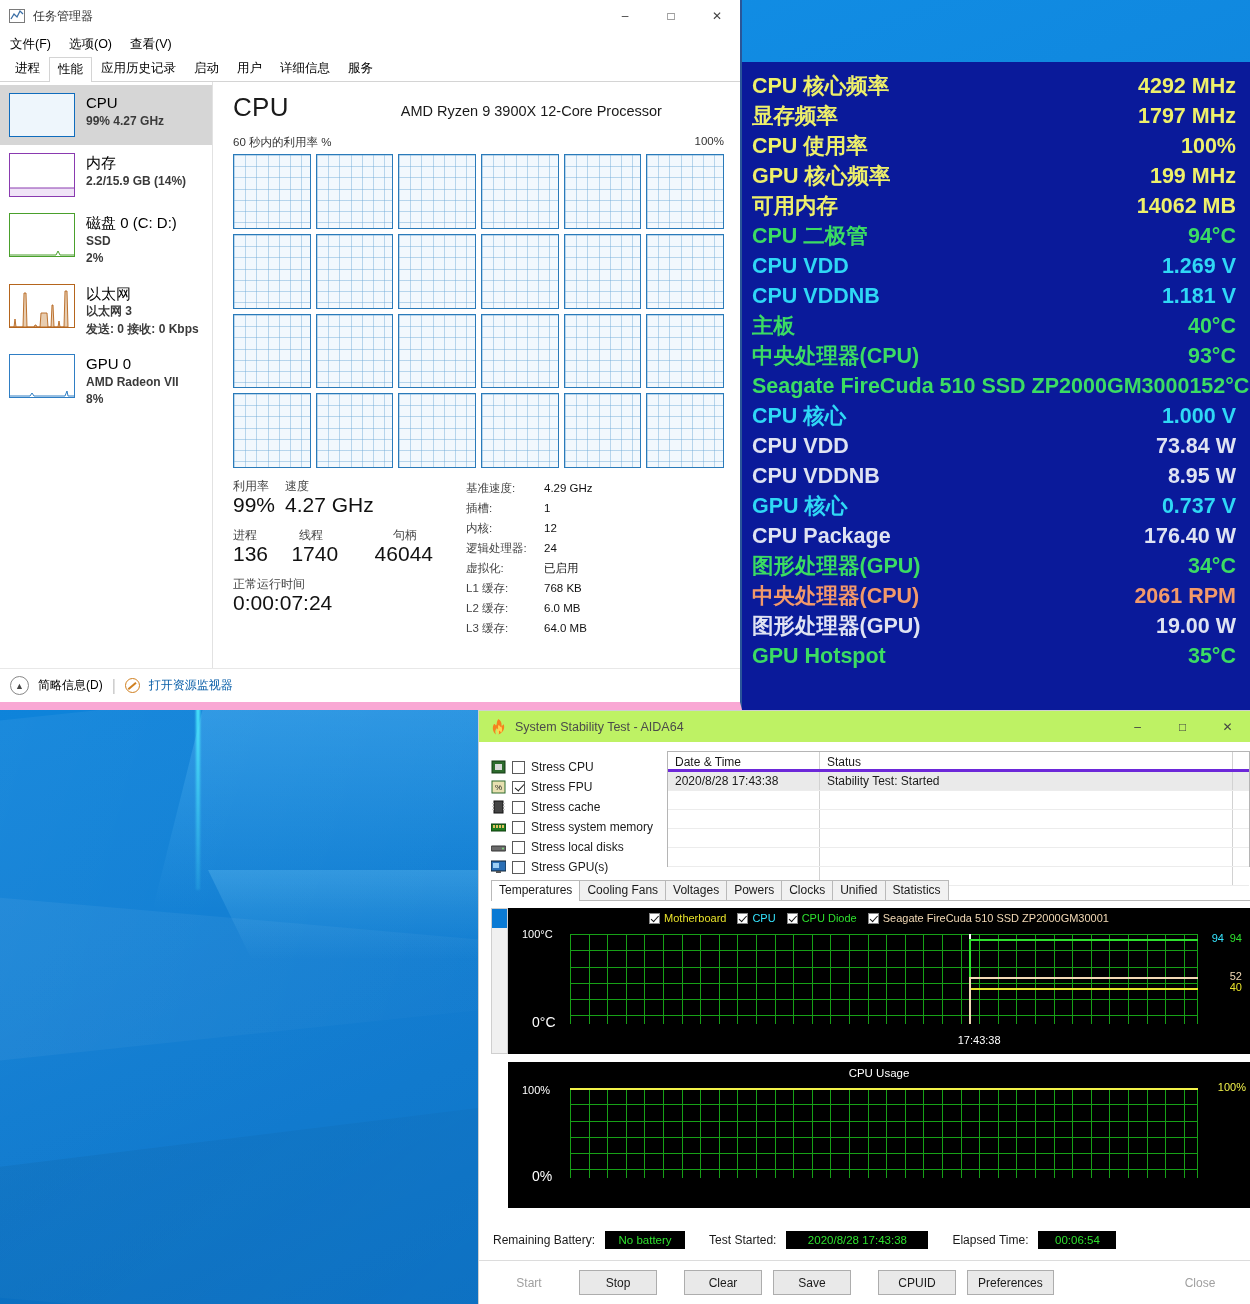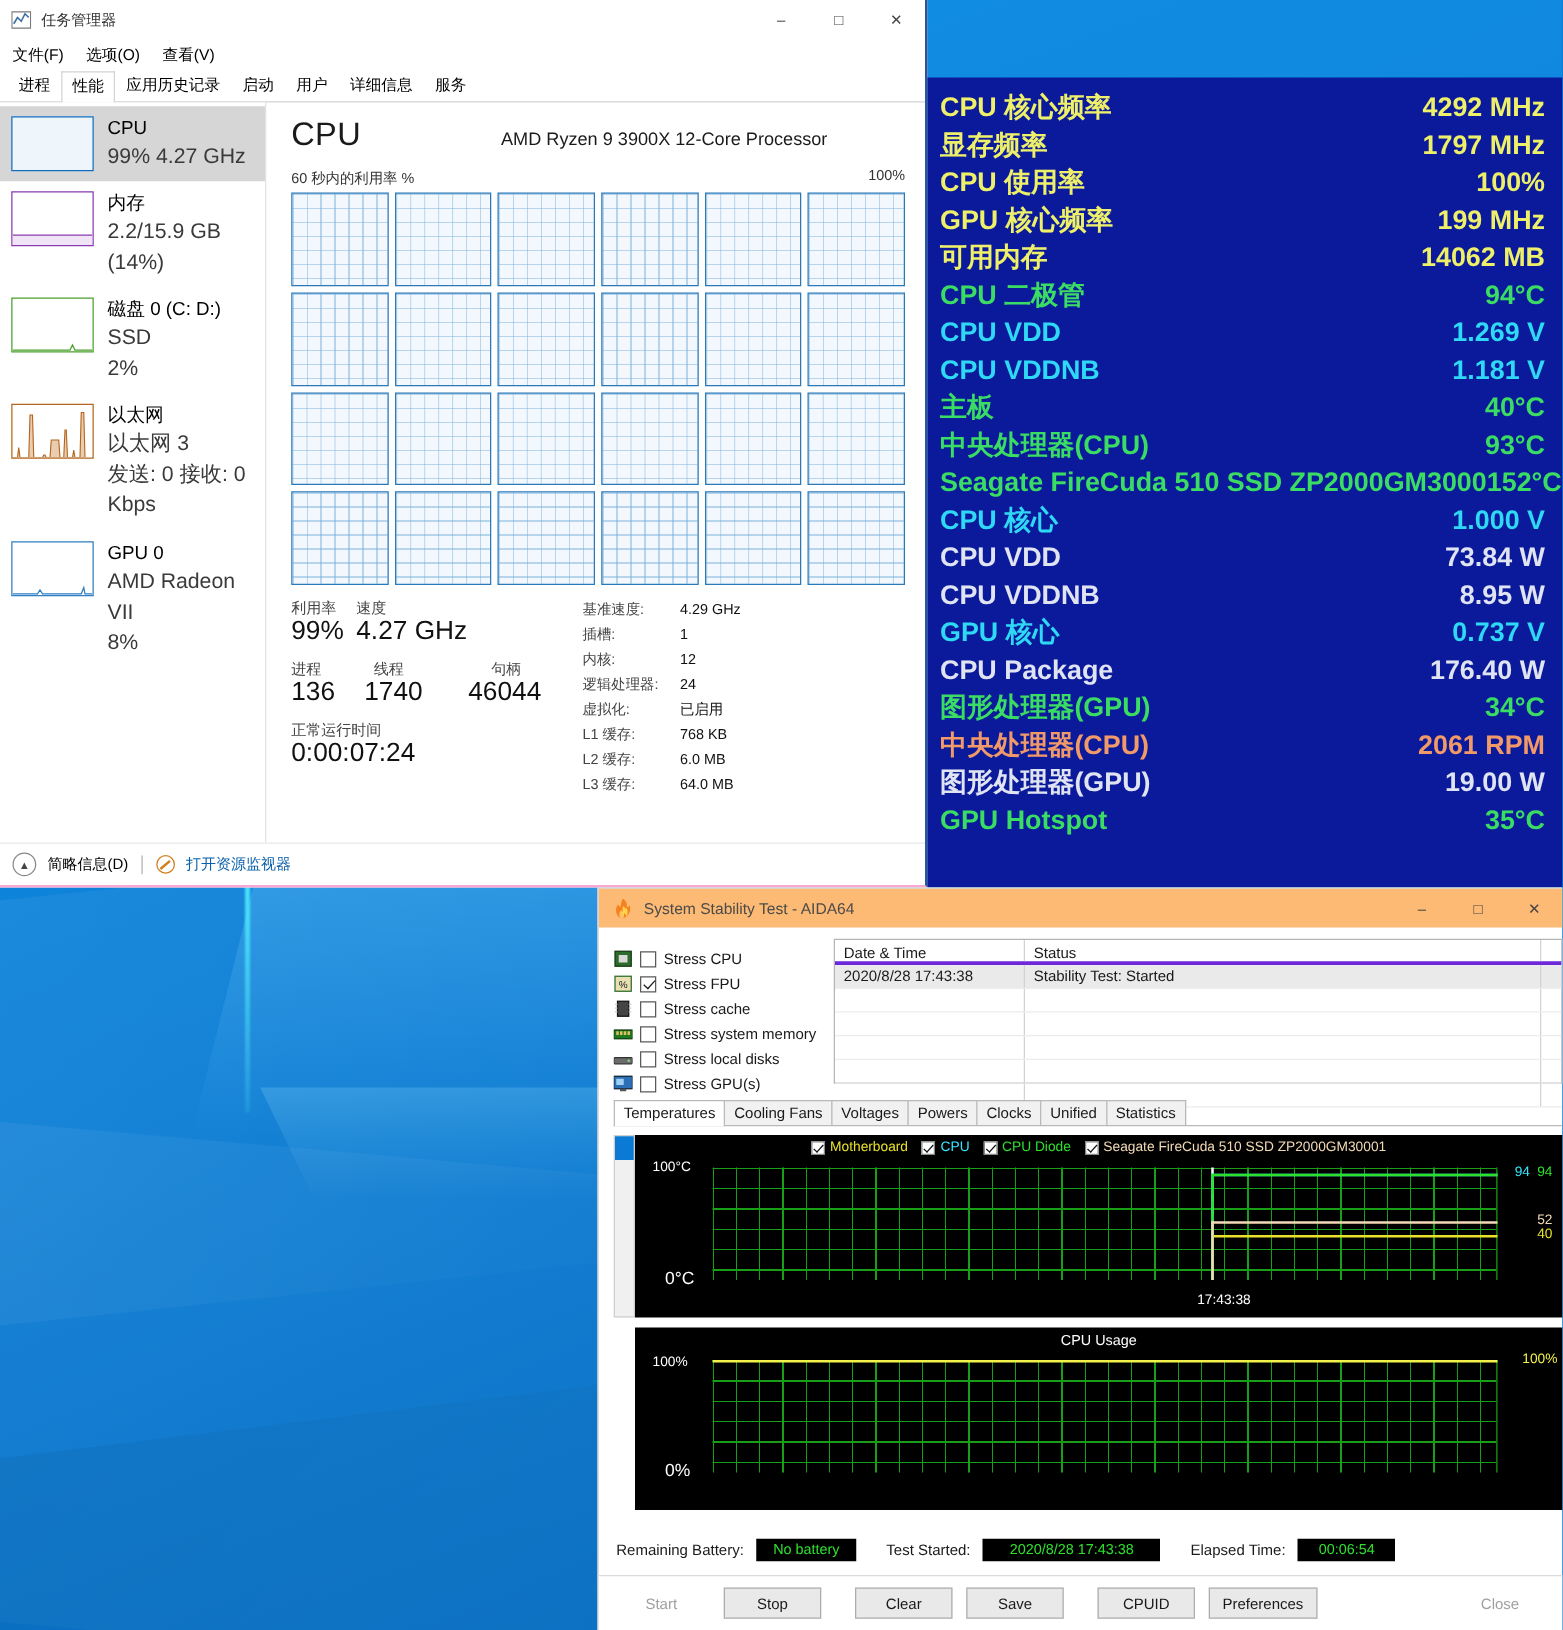--- a/index.html
+++ b/index.html
@@ -48,21 +48,21 @@
     left: 230px; top: 870px; width: 560px; height: 90px;
     background: linear-gradient(180deg, rgba(150,225,255,.22), rgba(150,225,255,0));
     transform: skewX(26deg);
   }
 
   
   #taskmgr {
     position: absolute; left: 0; top: 0; width: 742px; height: 710px;
     background: #ffffff;
     border-right: 2px solid #2a5699;
-    border-bottom: 2px solid #f9a8d4;
+    border-bottom: 8px solid #f9a8d4;
     display: flex; flex-direction: column;
   }
   .tm-titlebar {
     height: 32px; flex: 0 0 32px; display: flex; align-items: center;
     background: #ffffff; padding-left: 9px;
   }
   .tm-title-icon {
     width: 16px; height: 16px; margin-right: 8px; position: relative; flex:0 0 16px;
   }
   .tm-title-text { font-size: 12px; color: #333; }
@@ -104,21 +104,21 @@
     width: 66px; height: 44px; flex: 0 0 66px; background: #fff;
     position: relative; overflow: hidden;
   }
   .tm-thumb.cpu { border: 1px solid #0f6cbd; background: #eef6fc; }
   .tm-thumb.mem { border: 1px solid #8a3ab0; }
   .tm-thumb.disk { border: 1px solid #4aa02c; }
   .tm-thumb.net { border: 1px solid #b5651d; }
   .tm-thumb.gpu { border: 1px solid #2f7ec4; }
   .tm-side-txt { min-width: 0; padding-top: 1px; }
   .tm-side-name { font-size: 15px; color: #000; line-height: 1.25; }
-  .tm-side-sub { font-size: 17px; color: #3a3a3a; line-height: 1.45; }
+  .tm-side-sub { font-size: 12px; color: #3a3a3a; line-height: 1.45; font-weight: bold; }
 
   .tm-main { flex: 1; padding: 10px 16px 0 20px; min-width: 0; position: relative; }
   .tm-main-head { display: flex; align-items: baseline; }
   .tm-main-title { font-size: 26px; color: #1a1a1a; letter-spacing: .3px; }
   .tm-cpu-name { margin-left: 112px; font-size: 14.5px; color: #1a1a1a; }
 
   .tm-graph-label-row {
     display: flex; justify-content: space-between;
     font-size: 11.5px; color: #333; margin-top: 12px; margin-bottom: 4px;
   }
@@ -196,21 +196,21 @@
   #aida {
     position: absolute; left: 478px; top: 710px; width: 772px; height: 594px;
     background: #ffffff;
     border-left: 1px solid #cfcfcf;
     border-top: 1px solid #cfcfcf;
     display: flex; flex-direction: column;
     font-size: 12px; color: #1a1a1a;
   }
   .ai-titlebar {
     height: 31px; flex: 0 0 31px; display: flex; align-items: center;
-    padding-left: 12px; background: #fdba74;
+    padding-left: 12px; background: #bef264;
   }
   .ai-flame { width: 15px; height: 16px; margin-right: 9px; flex: 0 0 15px; }
   .ai-title { font-size: 12.5px; color: #4b4b4b; }
   .ai-winbtns { margin-left: auto; display: flex; }
   .ai-winbtn {
     width: 45px; height: 31px; display: flex; align-items: center; justify-content: center;
     color: #444; font-size: 12px;
   }
 
   .ai-content { flex: 1; padding: 9px 0 0 12px; min-height: 0; display: flex; flex-direction: column; }

